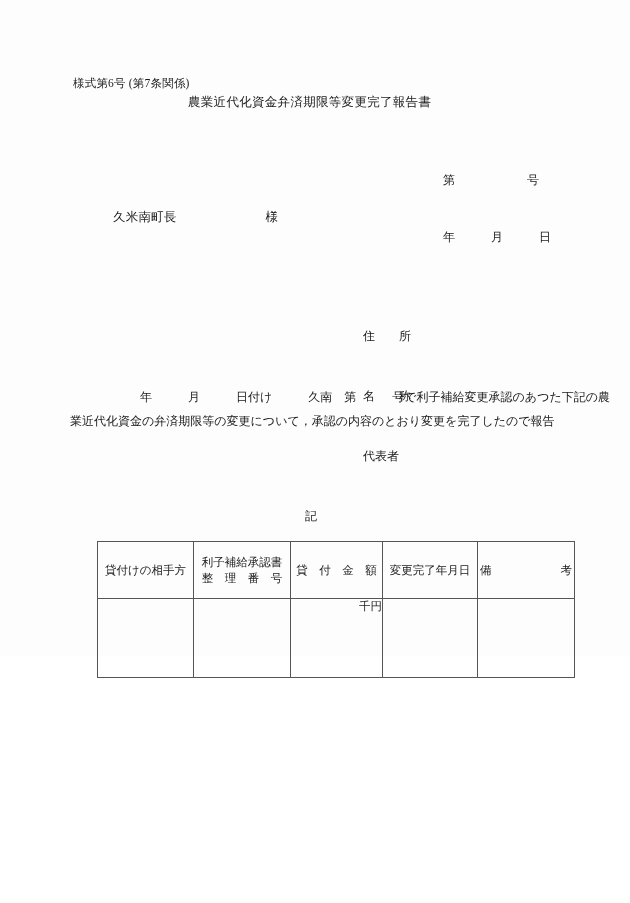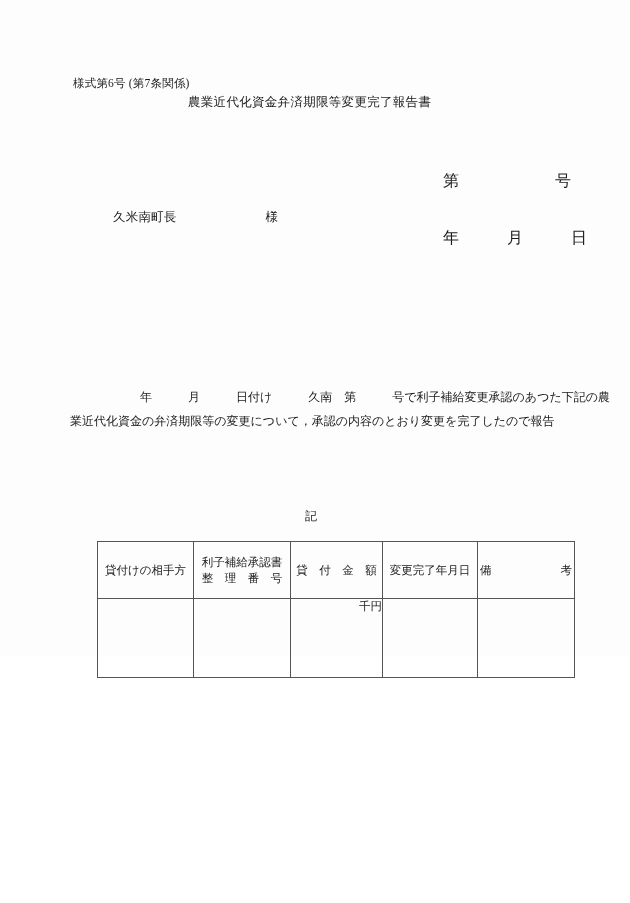--- a/index.html
+++ b/index.html
@@ -35,21 +35,21 @@
 
   .doc-title {
     left: 188px; top: 94px;
     font-size: 12.5px;
     letter-spacing: 0.3px;
     font-family: Liberation Serif, serif;
   }
 
   .ref-block {
     left: 443px; top: 133px;
-    font-size: 16px;
+    font-size: 12px;
     line-height: 19px;
   }
   .ref-block .line { white-space: pre; display: block; }
 
   .addressee {
     left: 113px; top: 209px;
     font-size: 12.5px;
     letter-spacing: 0.2px;
   }
 
@@ -128,20 +128,25 @@
 
   <div class="abs doc-title">農業近代化資金弁済期限等変更完了報告書</div>
 
   <div class="abs ref-block">
     <span class="line">第　　　　　　号</span>
     <span class="line">年　　　月　　　日</span>
   </div>
 
   <div class="abs addressee">久米南町長　　　　　　　様</div>
 
+  <div class="abs sender-block">
+    <span class="line">住　　所</span>
+    <span class="line">名　　称</span>
+    <span class="line">代表者</span>
+  </div>
 
   <div class="body-text">
     <span class="line indent">年　　　月　　　日付け　　　久南　第　　　号で利子補給変更承認のあつた下記の農</span>
     <span class="line">業近代化資金の弁済期限等の変更について，承認の内容のとおり変更を完了したので報告</span>
   </div>
 
   <div class="abs kiji">記</div>
 
   <div class="tbl-wrap">
     <table class="report">

